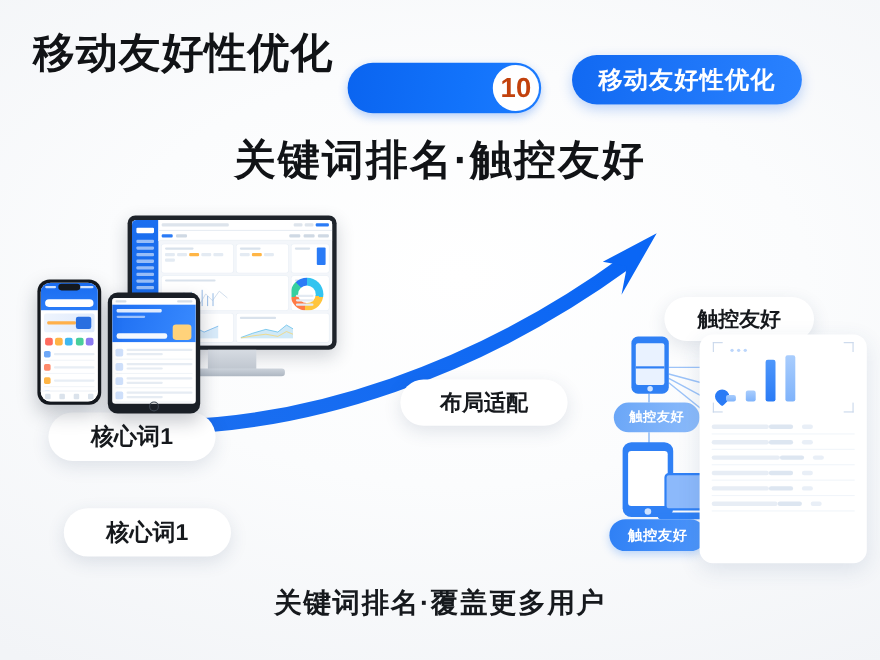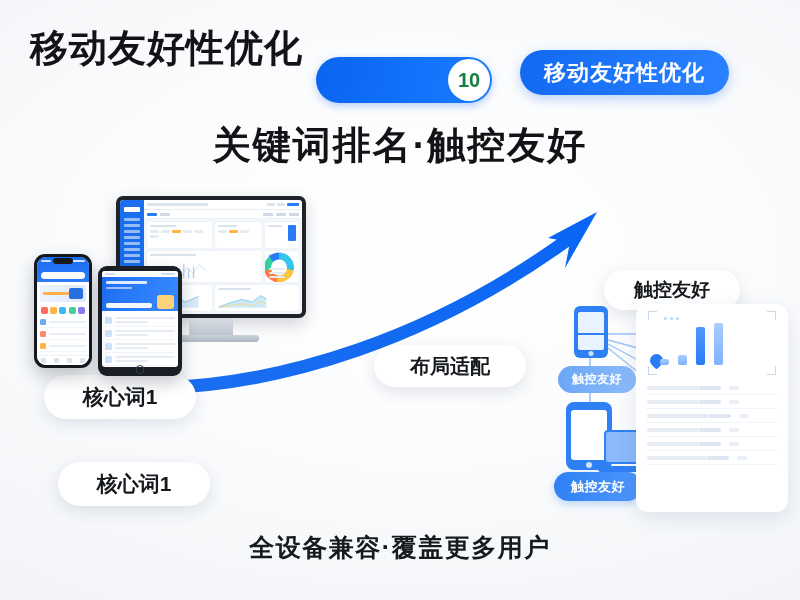--- a/index.html
+++ b/index.html
@@ -29,21 +29,21 @@
   .top-badge .tword{
     color:#fff;font-size:30px;font-weight:bold;font-style:italic;
     letter-spacing:1px;margin-left:22px;line-height:1;
   }
   .top-badge .tnum-wrap{
     position:absolute;right:2px;top:2px;
     width:42px;height:42px;border-radius:21px;background:#fff;
     display:flex;align-items:center;justify-content:center;
   }
   .top-badge .tnum{
-    color:#15803d;font-size:20px;font-weight:bold;line-height:1;
+    color:#c2410c;font-size:25px;font-weight:bold;line-height:1;
   }
   .pill-blue-hdr{
     position:absolute;left:520px;top:50px;
     padding:0 24px;height:45px;border-radius:23px;
     background:linear-gradient(100deg,#1169f2 0%,#2a82ff 100%);
     box-shadow:0 4px 12px rgba(20,100,235,.28);
     display:flex;align-items:center;justify-content:center;
     color:#fff;font-size:22px;font-weight:bold;letter-spacing:1px;
     white-space:nowrap;
   }
@@ -152,21 +152,21 @@
   
   .kw{
     position:absolute;border-radius:22px;background:#ffffff;
     box-shadow:0 5px 16px rgba(40,60,100,.13);
     display:flex;align-items:center;justify-content:center;
     color:#16191d;font-weight:bold;white-space:nowrap;
   }
   .kw1{left:44px;top:375px;width:152px;height:44px;font-size:21px;}
   .kw2{left:192px;top:418px;width:158px;height:44px;font-size:21px;}
   .kw3{left:58px;top:462px;width:152px;height:44px;font-size:21px;}
-  .kw-layout{left:374px;top:345px;width:152px;height:42px;font-size:20px;}
+  .kw-layout{left:364px;top:345px;width:152px;height:42px;font-size:20px;}
   .kw-touch{left:604px;top:270px;width:136px;height:40px;font-size:19px;}
 
   
   .diagram{position:absolute;left:540px;top:300px;width:250px;height:215px;}
   .diagram svg{position:absolute;left:0;top:0;}
   .d-pill{
     position:absolute;border-radius:16px;display:flex;align-items:center;justify-content:center;
     color:#fff;font-weight:bold;white-space:nowrap;
   }
   .d-pill-1{left:18px;top:66px;width:78px;height:27px;font-size:12px;
@@ -534,15 +534,15 @@
           </div>
         <div class="sc-row">
             <span class="nm" style="max-width:60px"></span>
             <span class="v1"></span>
             <span class="v2"></span>
           </div>
       </div>
     </div>
   </div>
 
-  <div class="footer">全设备兼容·覆盖更多用户</div>
+  <div class="footer">关键词排名·覆盖更多用户</div>
 
 </div>
 
 </body></html>

